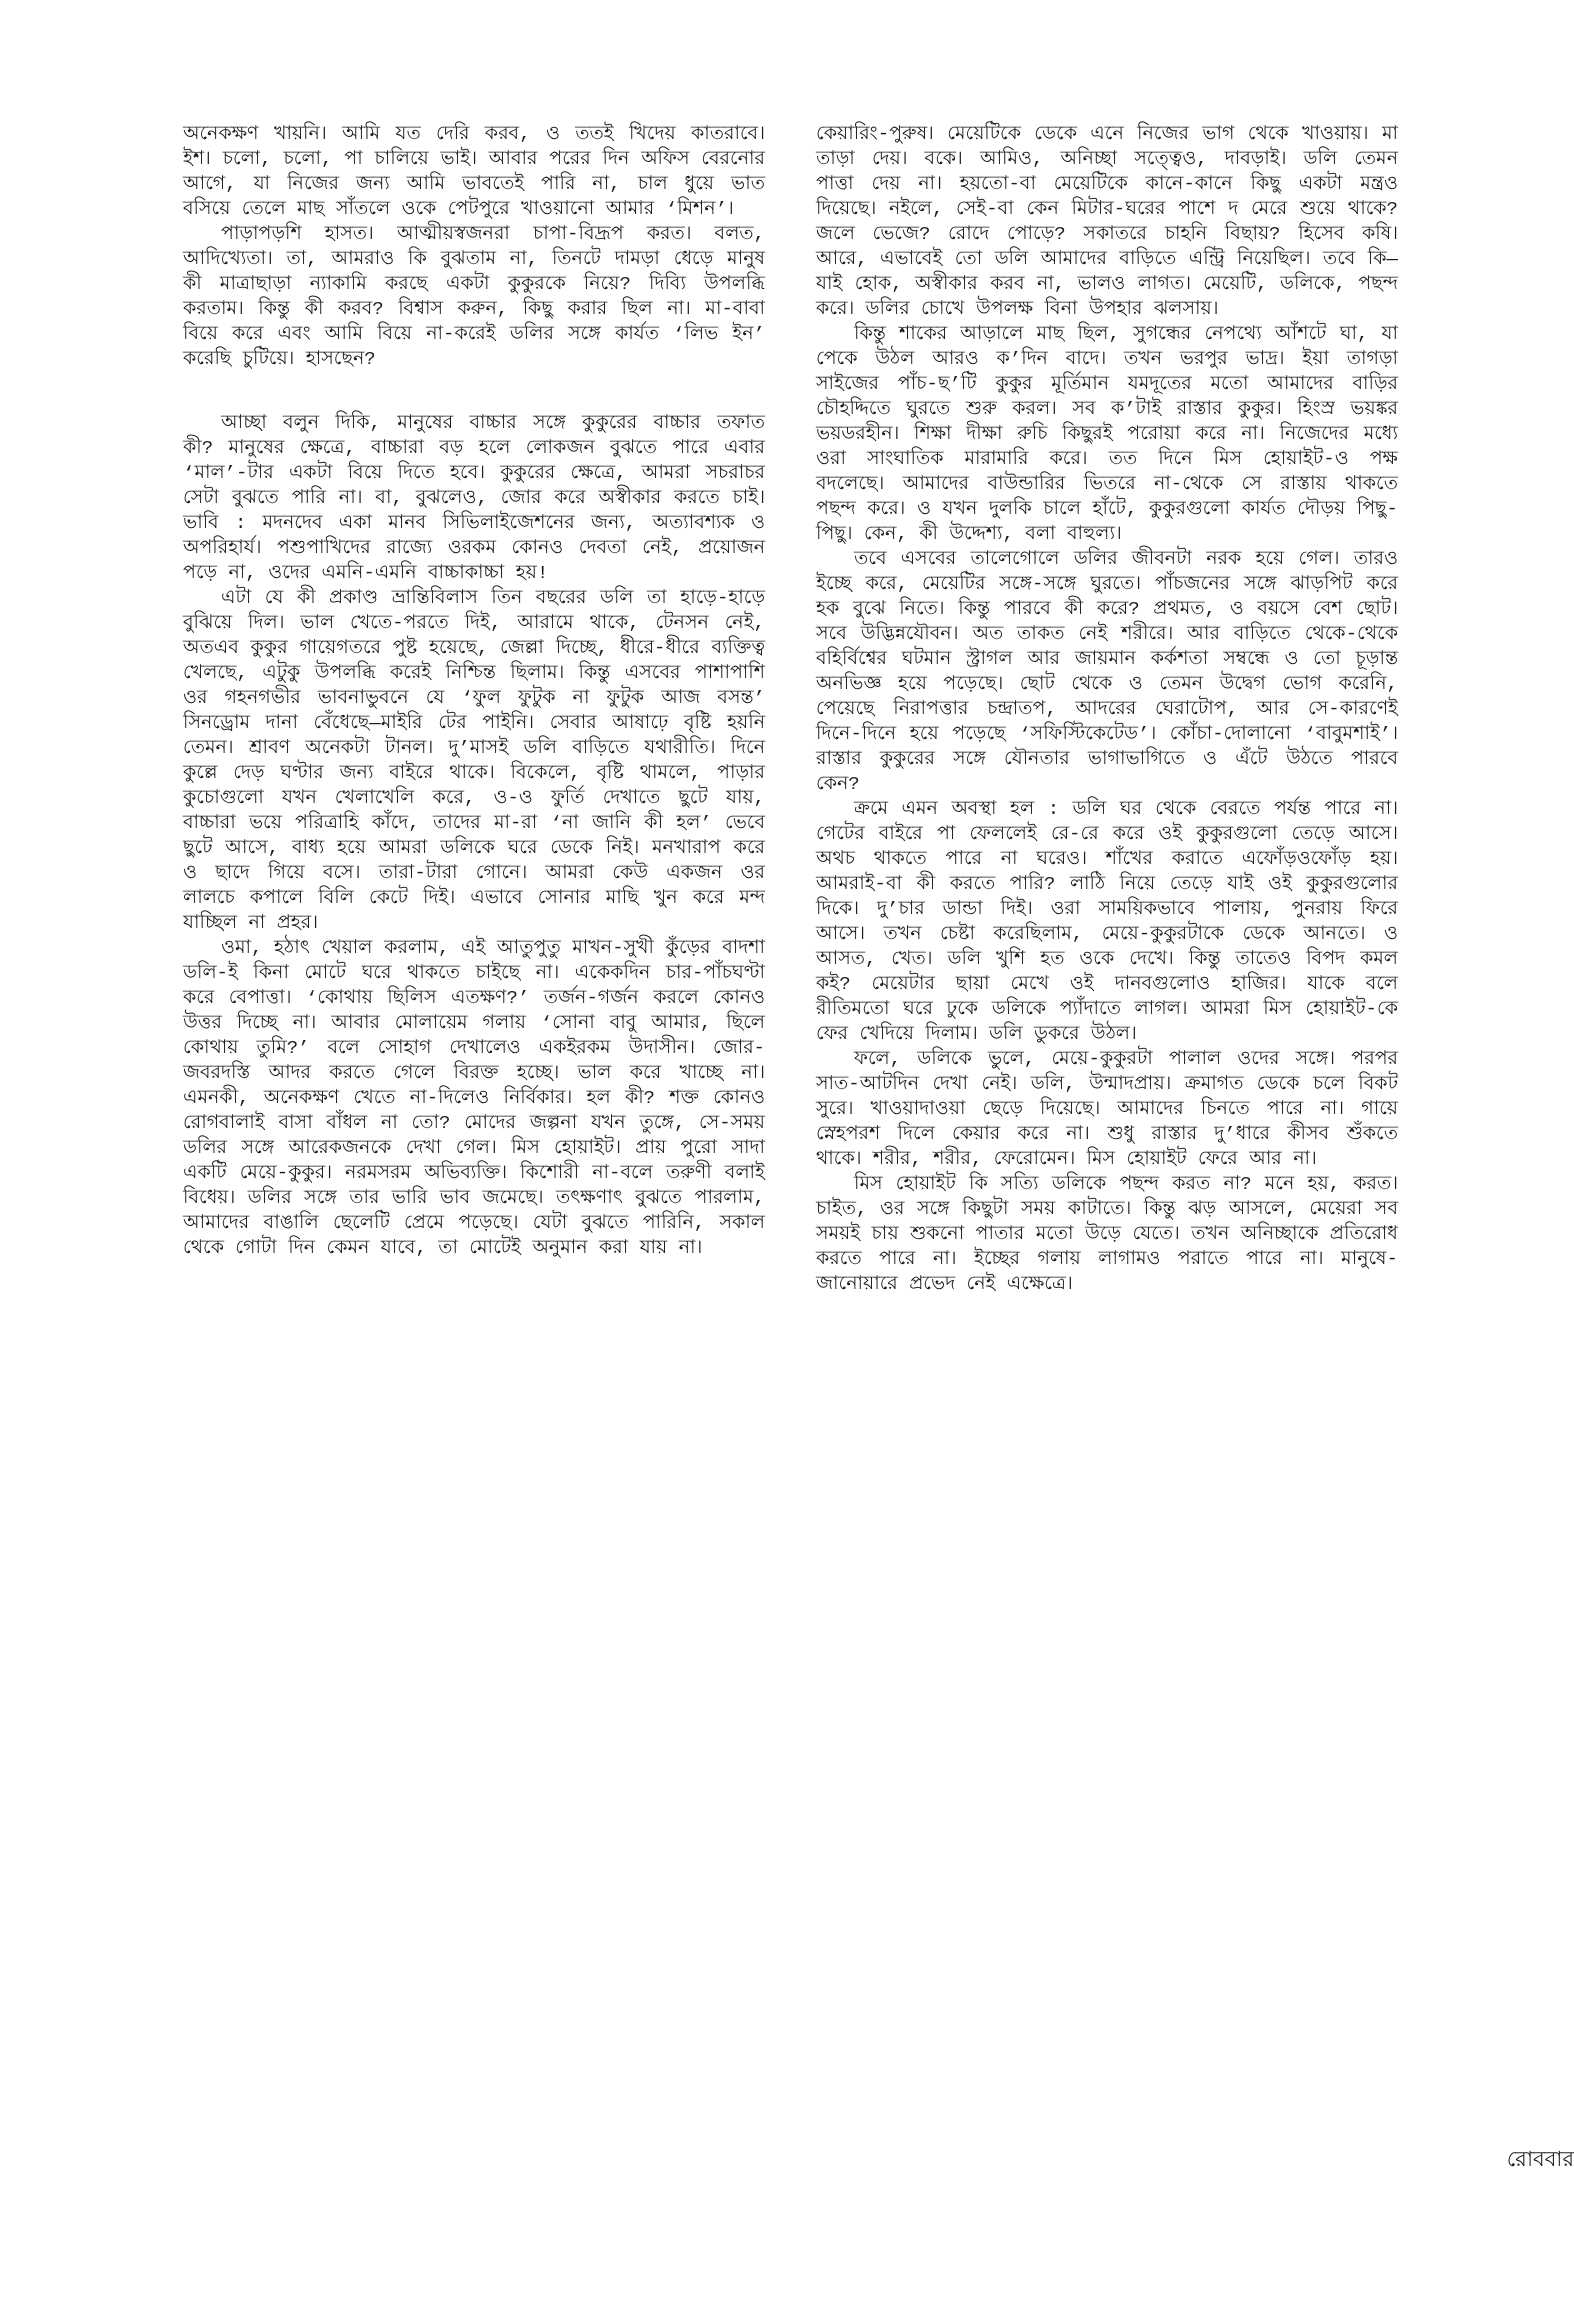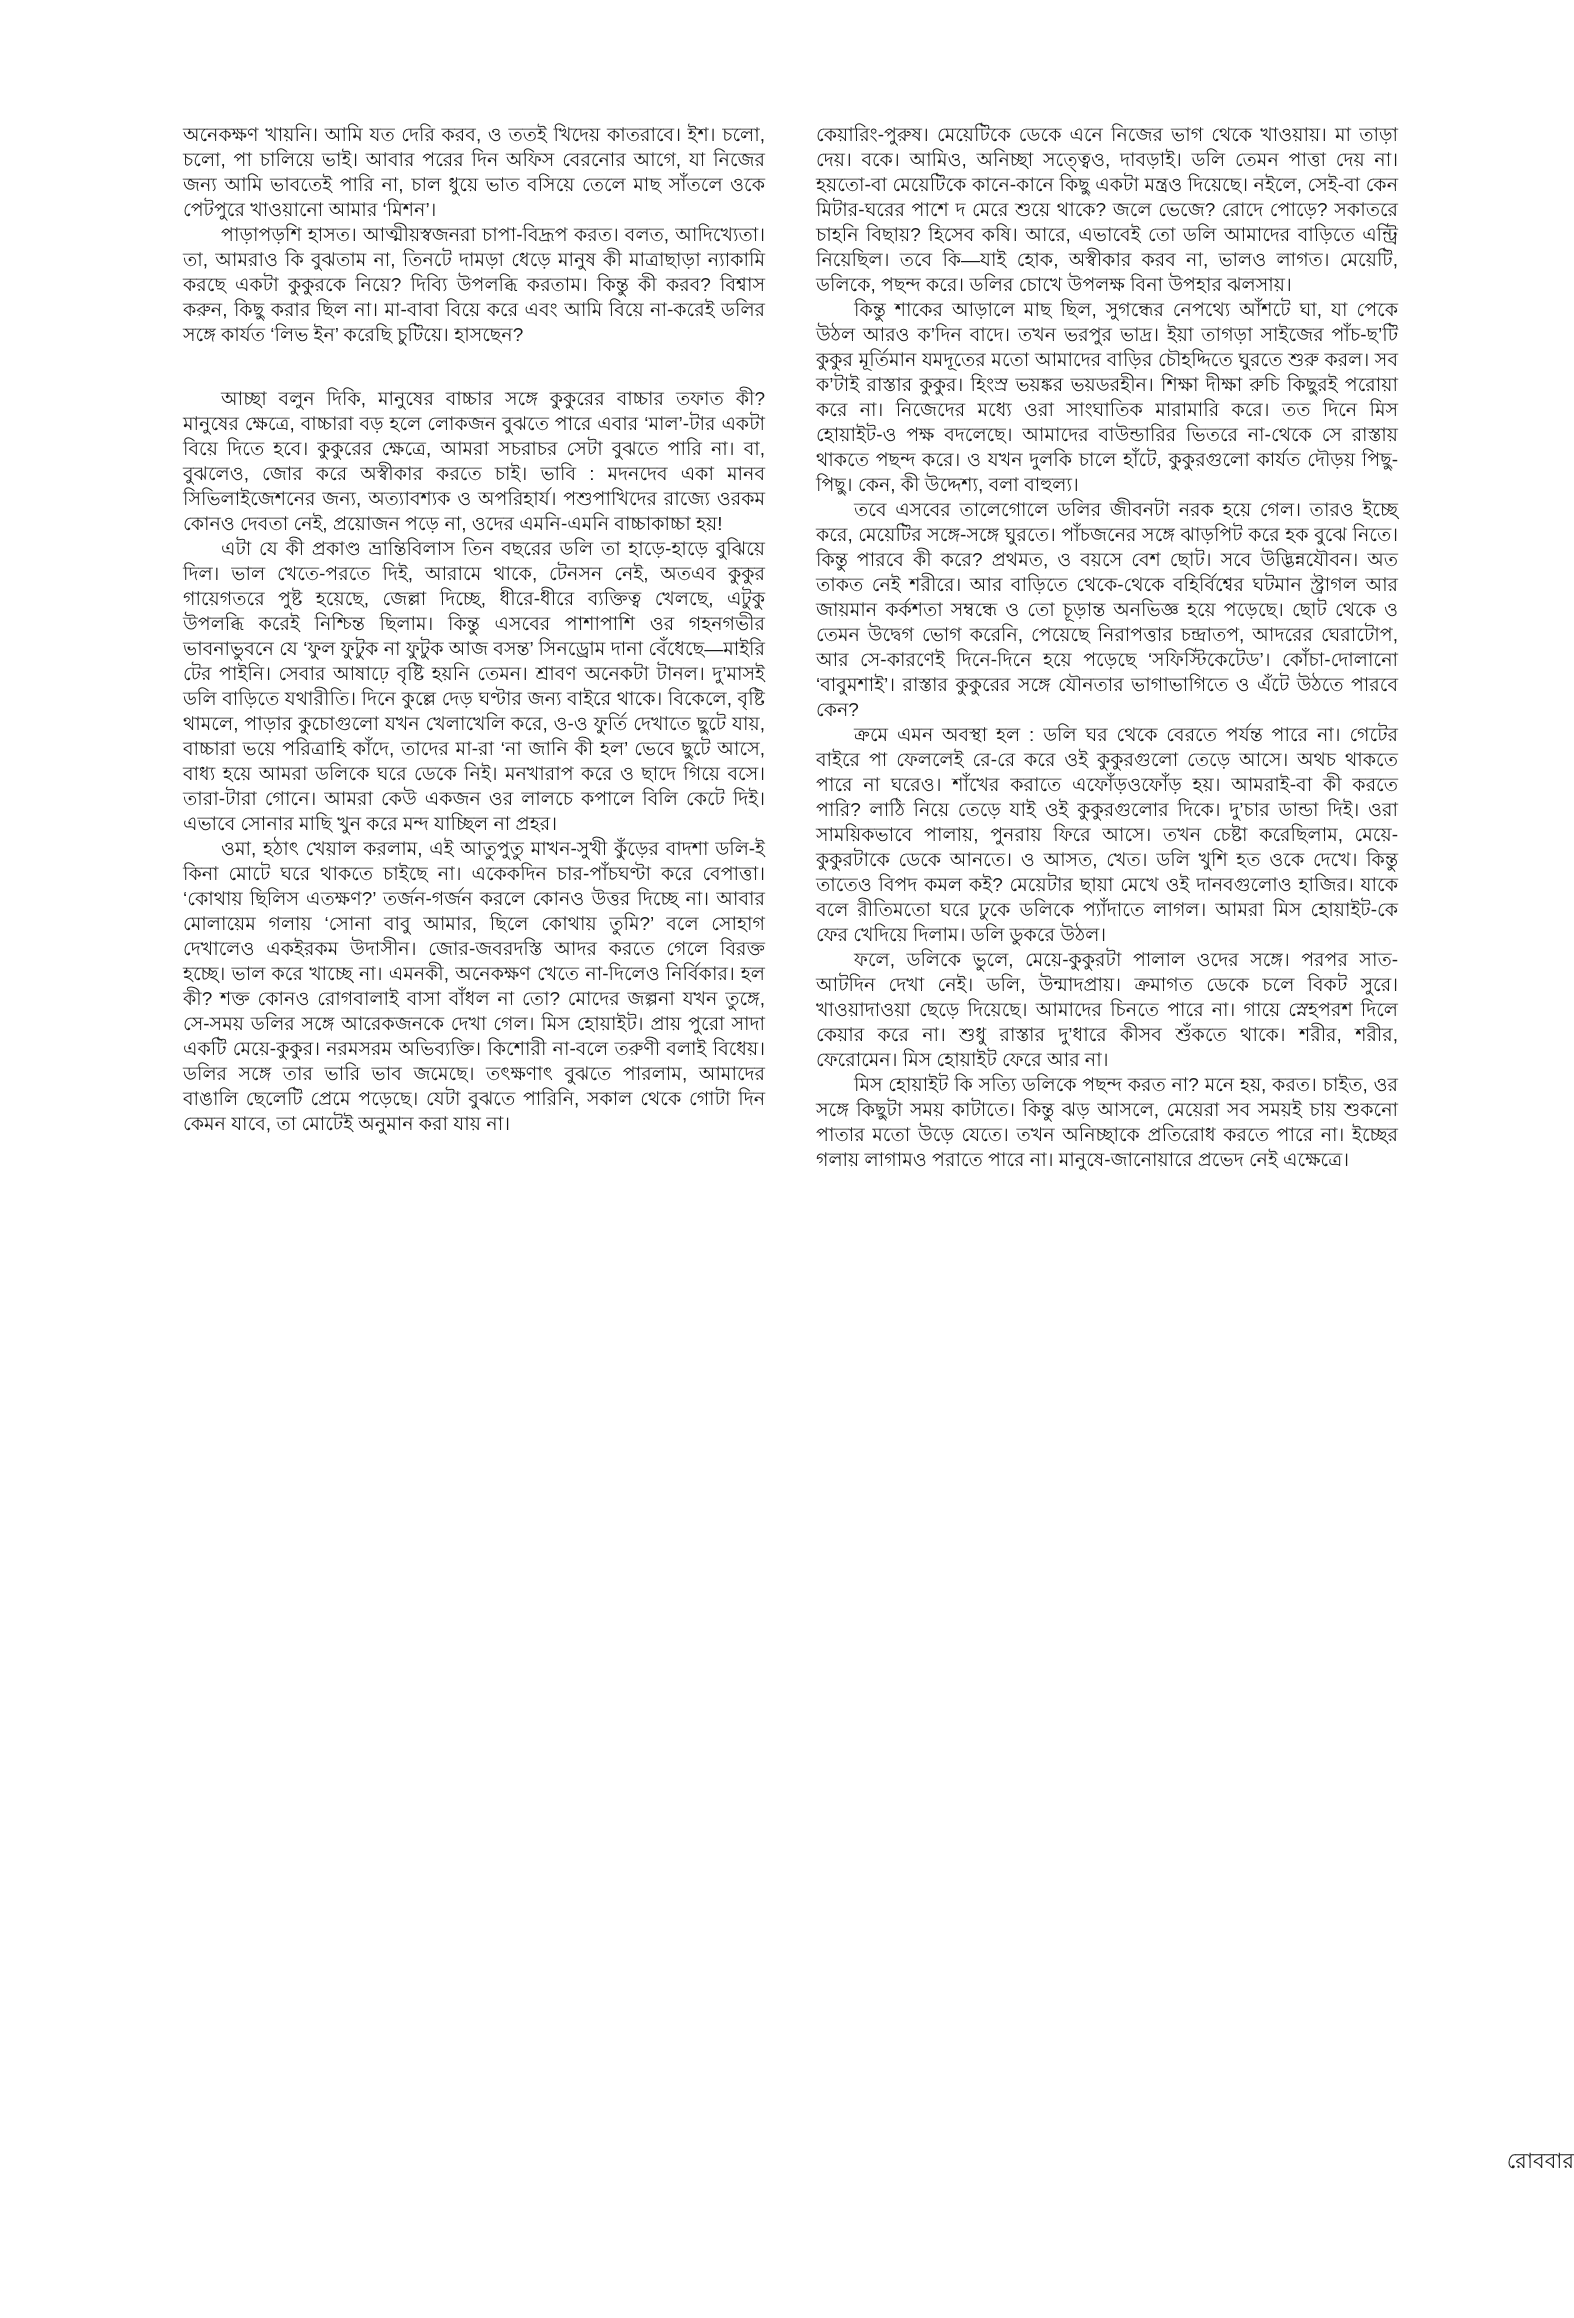--- a/index.html
+++ b/index.html
@@ -5,21 +5,21 @@
   html, body {
     margin: 0;
     padding: 0;
     background: #ffffff;
   }
   .page {
     position: relative;
     width: 1574px;
     height: 2181px;
     background: #ffffff;
-    font-family: Liberation Sans, sans-serif;
+    font-family: Liberation Mono, monospace;
     color: #1c1c1c;
     overflow: hidden;
   }
   .columns {
     position: absolute;
     top: 122px;
     left: 183px;
     right: 176px;
     display: flex;
     gap: 51px;

